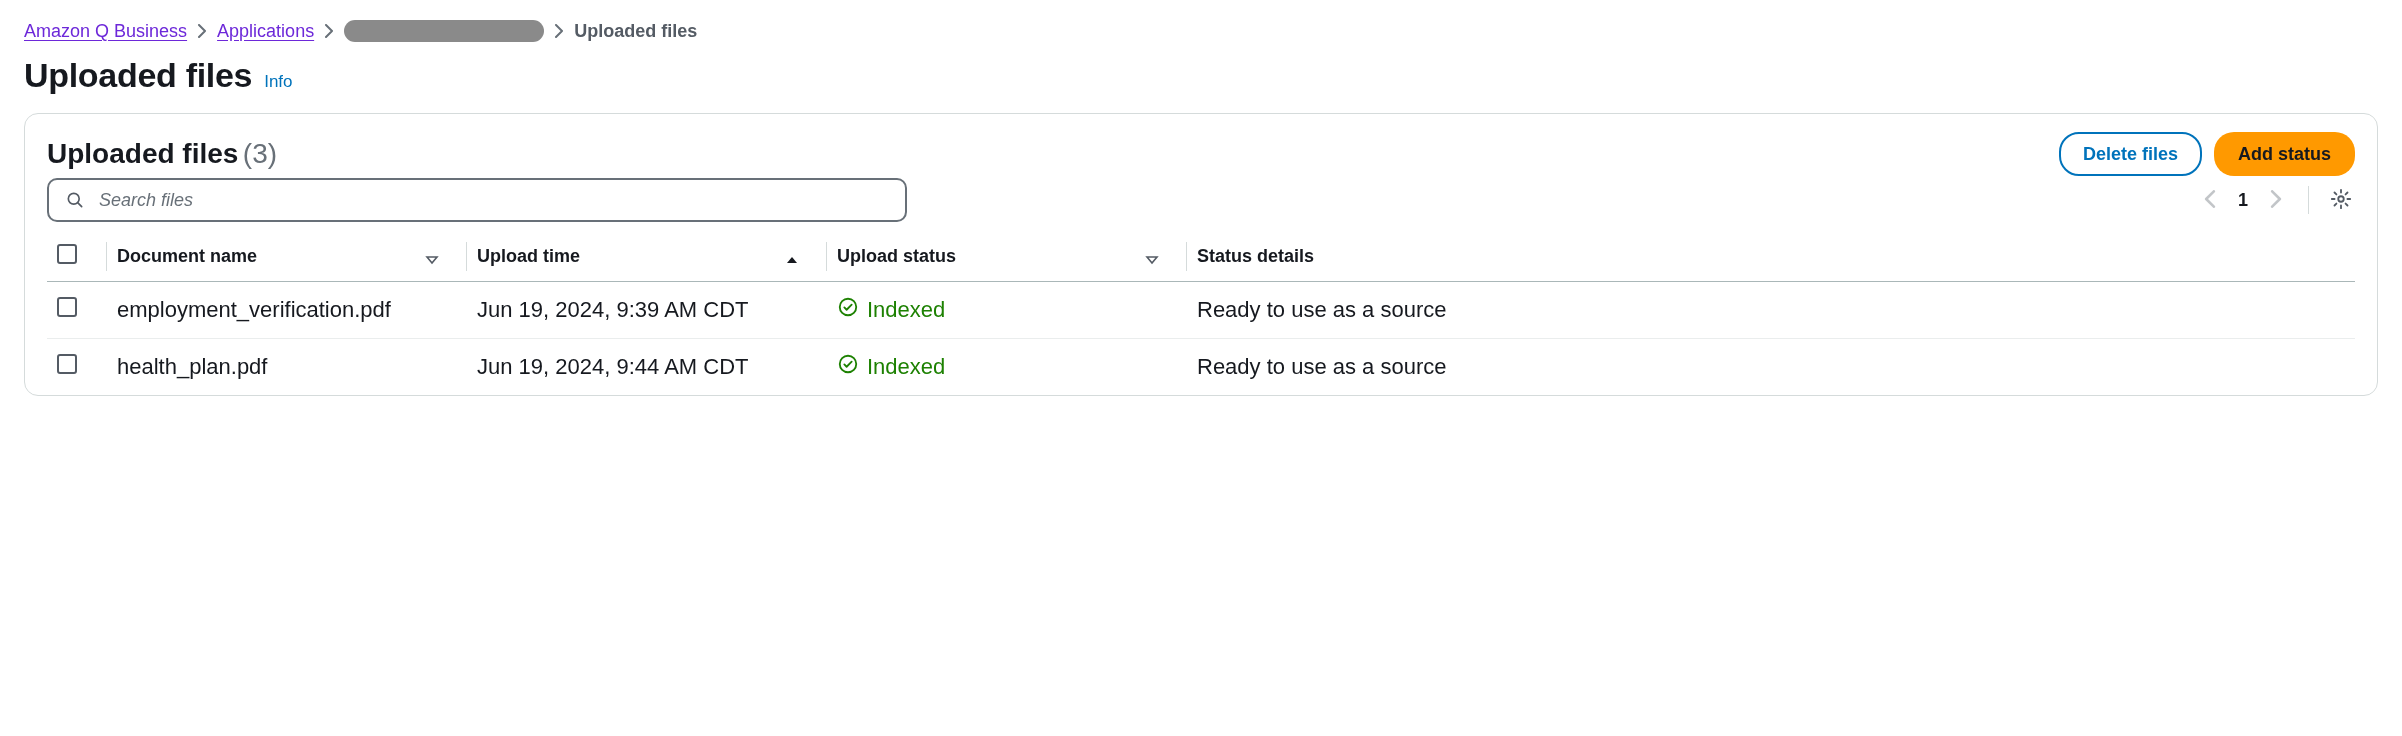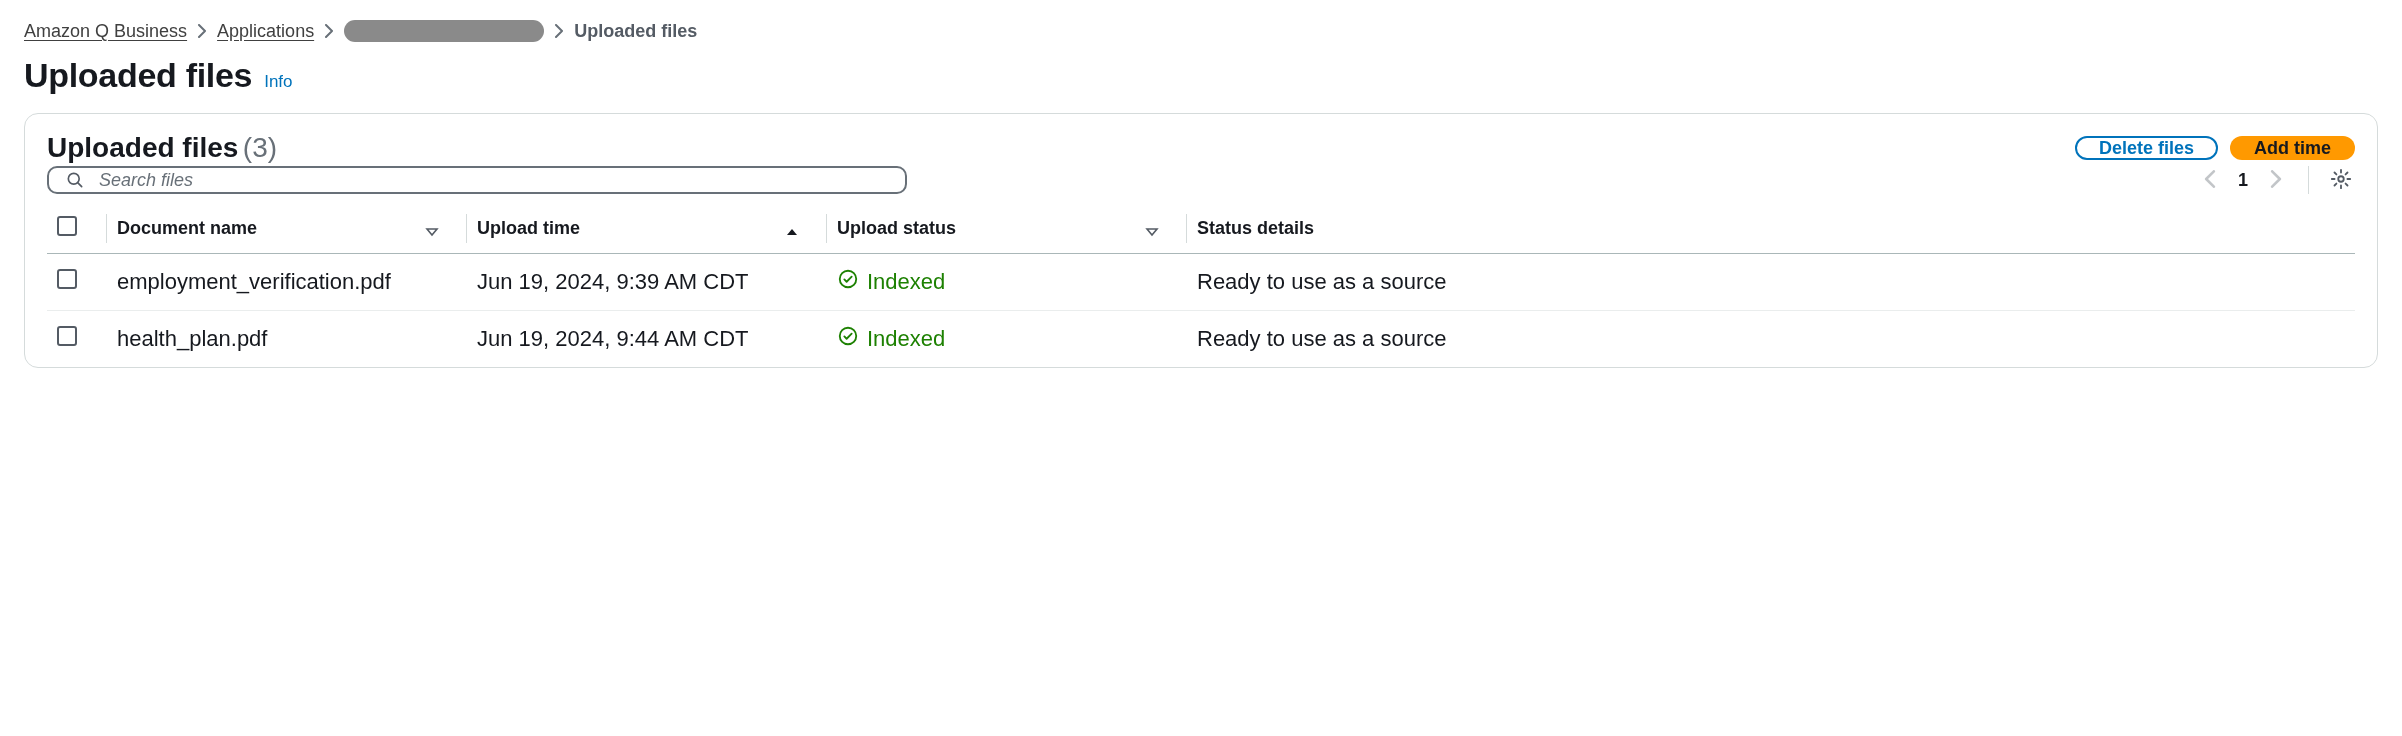--- a/index.html
+++ b/index.html
@@ -13,21 +13,21 @@
 
     
     .breadcrumb {
       display: flex;
       align-items: center;
       gap: 10px;
       font-size: 18px;
       margin-bottom: 14px;
     }
     .breadcrumb-link {
-      color: #404040;
+      color: #6d28d9;
       text-decoration: underline;
       text-underline-offset: 3px;
     }
     .breadcrumb-sep svg { width: 10px; height: 14px; display: block; }
     .breadcrumb-redacted {
       width: 200px; height: 22px; border-radius: 11px;
       background: #8a8a8a;
     }
     .breadcrumb-current { color: #545b64; font-weight: 700; }
 
@@ -49,42 +49,42 @@
     .panel-header {
       display: flex; align-items: center; justify-content: space-between;
       margin-bottom: 2px;
     }
     .panel-title { font-size: 28px; font-weight: 700; }
     .panel-count { color: #687078; font-weight: 400; }
     .panel-actions { display: flex; gap: 12px; }
 
     .btn {
       display: inline-flex; align-items: center; justify-content: center;
-      height: 24px; padding: 0 22px;
+      height: 44px; padding: 0 22px;
       border-radius: 20px; font-size: 18px; font-weight: 700;
       cursor: pointer; border: 2px solid transparent;
       background: none;
     }
     .btn-outline { border-color: #0073bb; color: #0073bb; background: #fff; }
     .btn-primary { background: #ff9900; color: #16191f; }
 
     
     .controls-row {
       display: flex; align-items: center; justify-content: space-between;
       margin-bottom: 10px; gap: 20px;
     }
     .search-wrap {
       position: relative; flex: 0 0 auto; width: 860px;
     }
     .search-wrap svg {
       position: absolute; left: 18px; top: 50%; transform: translateY(-50%);
       width: 20px; height: 20px;
     }
     .search-input {
-      width: 100%; height: 28px;
+      width: 100%; height: 44px;
       border: 2px solid #687078; border-radius: 10px;
       padding: 0 14px 0 50px;
       font-size: 18px; font-style: italic; color: #545b64;
       outline: none; background: #fff;
     }
     .search-input::placeholder { color: #687078; font-style: italic; }
 
     .pagination {
       display: flex; align-items: center; gap: 14px;
     }
@@ -180,21 +180,21 @@
 
 <section class="panel">
 
   <div class="panel-header">
     <div>
       <span class="panel-title">Uploaded files</span>
       <span class="panel-title panel-count">(3)</span>
     </div>
     <div class="panel-actions">
       <button class="btn btn-outline">Delete files</button>
-      <button class="btn btn-primary">Add time</button>
+      <button class="btn btn-primary">Add status</button>
     </div>
   </div>
 
   <div class="controls-row">
     <div class="search-wrap">
       <span>
         <svg viewBox="0 0 24 24" fill="none">
             <circle cx="10.5" cy="10.5" r="6.5" stroke="#545b64" stroke-width="2"></circle>
             <path d="M20 20l-4.5-4.5" stroke="#545b64" stroke-width="2" stroke-linecap="round"></path>
           </svg>

